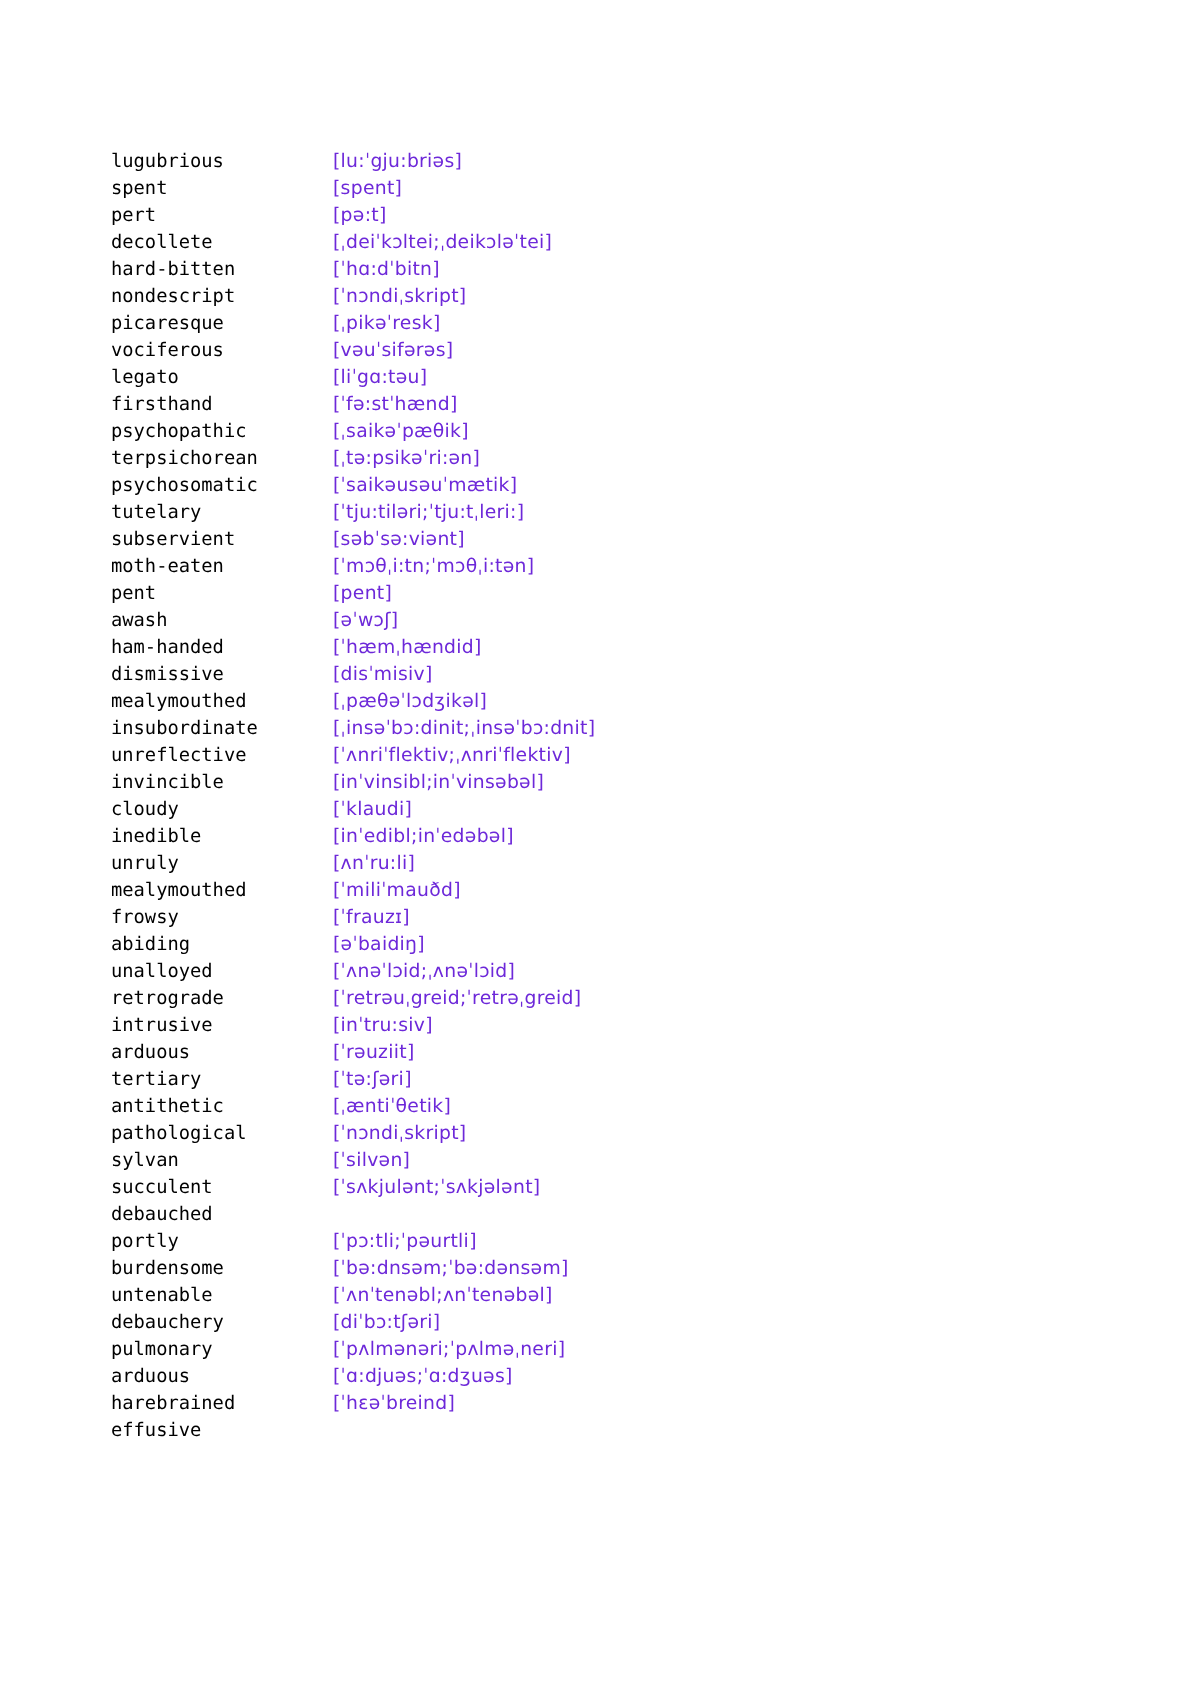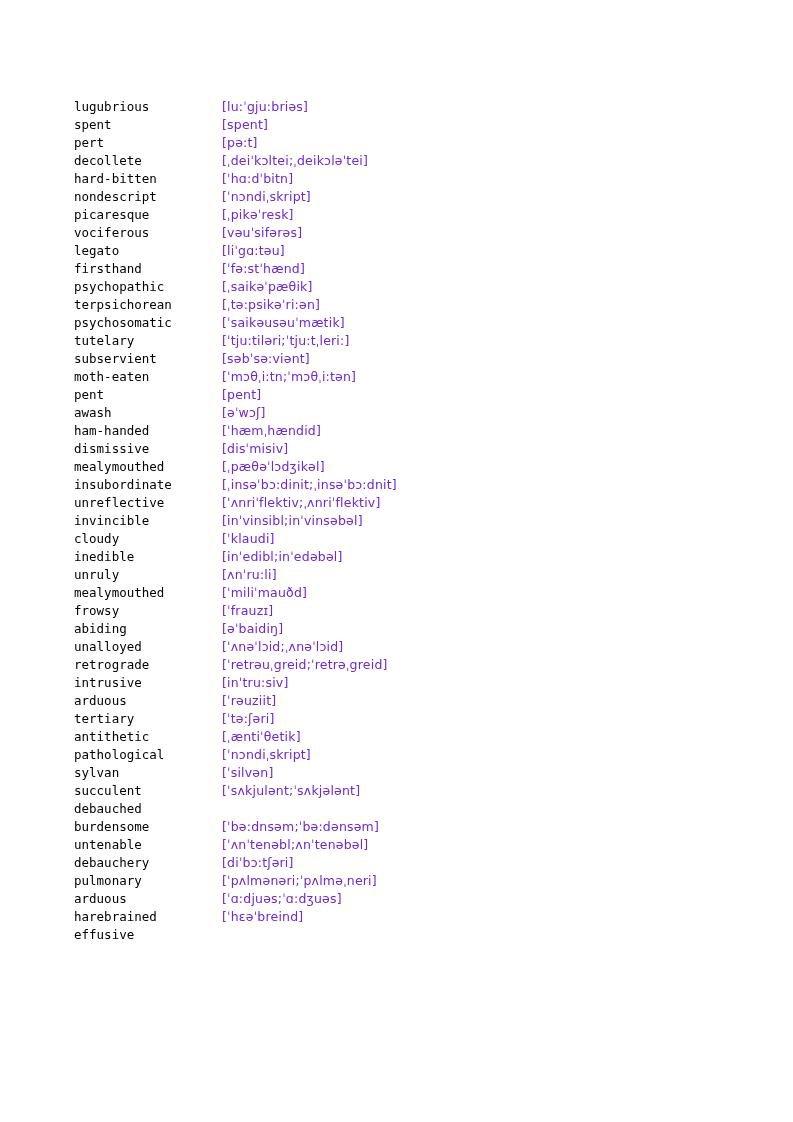--- a/index.html
+++ b/index.html
@@ -81,20 +81,21 @@
     <div class="vocab-row"><span class="word-cell">unalloyed</span><span class="phonetic-cell">[ˈʌnəˈlɔid;ˌʌnəˈlɔid]</span></div>
     <div class="vocab-row"><span class="word-cell">retrograde</span><span class="phonetic-cell">[ˈretrəuˌgreid;ˈretrəˌgreid]</span></div>
     <div class="vocab-row"><span class="word-cell">intrusive</span><span class="phonetic-cell">[inˈtru:siv]</span></div>
     <div class="vocab-row"><span class="word-cell">arduous</span><span class="phonetic-cell">[ˈrəuziit]</span></div>
     <div class="vocab-row"><span class="word-cell">tertiary</span><span class="phonetic-cell">[ˈtə:ʃəri]</span></div>
     <div class="vocab-row"><span class="word-cell">antithetic</span><span class="phonetic-cell">[ˌæntiˈθetik]</span></div>
     <div class="vocab-row"><span class="word-cell">pathological</span><span class="phonetic-cell">[ˈnɔndiˌskript]</span></div>
     <div class="vocab-row"><span class="word-cell">sylvan</span><span class="phonetic-cell">[ˈsilvən]</span></div>
     <div class="vocab-row"><span class="word-cell">succulent</span><span class="phonetic-cell">[ˈsʌkjulənt;ˈsʌkjələnt]</span></div>
     <div class="vocab-row"><span class="word-cell">debauched</span><span class="phonetic-cell"></span></div>
+    <div class="vocab-row"><span class="word-cell">portly</span><span class="phonetic-cell">[ˈpɔ:tli;ˈpəurtli]</span></div>
     <div class="vocab-row"><span class="word-cell">burdensome</span><span class="phonetic-cell">[ˈbə:dnsəm;ˈbə:dənsəm]</span></div>
     <div class="vocab-row"><span class="word-cell">untenable</span><span class="phonetic-cell">[ˈʌnˈtenəbl;ʌnˈtenəbəl]</span></div>
     <div class="vocab-row"><span class="word-cell">debauchery</span><span class="phonetic-cell">[diˈbɔ:tʃəri]</span></div>
     <div class="vocab-row"><span class="word-cell">pulmonary</span><span class="phonetic-cell">[ˈpʌlmənəri;ˈpʌlməˌneri]</span></div>
     <div class="vocab-row"><span class="word-cell">arduous</span><span class="phonetic-cell">[ˈɑ:djuəs;ˈɑ:dʒuəs]</span></div>
     <div class="vocab-row"><span class="word-cell">harebrained</span><span class="phonetic-cell">[ˈhɛəˈbreind]</span></div>
     <div class="vocab-row"><span class="word-cell">effusive</span></div>
   </div>
 
 </body></html>

